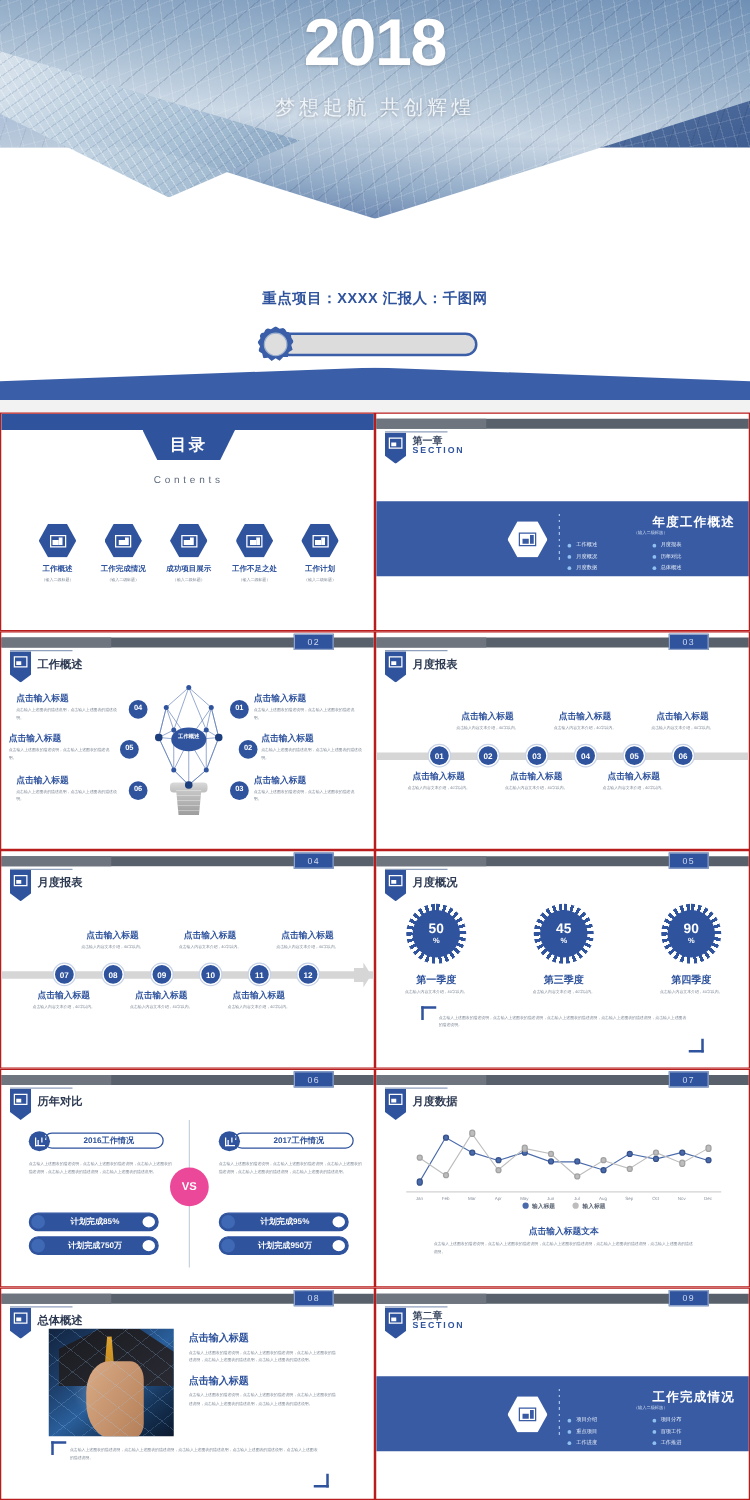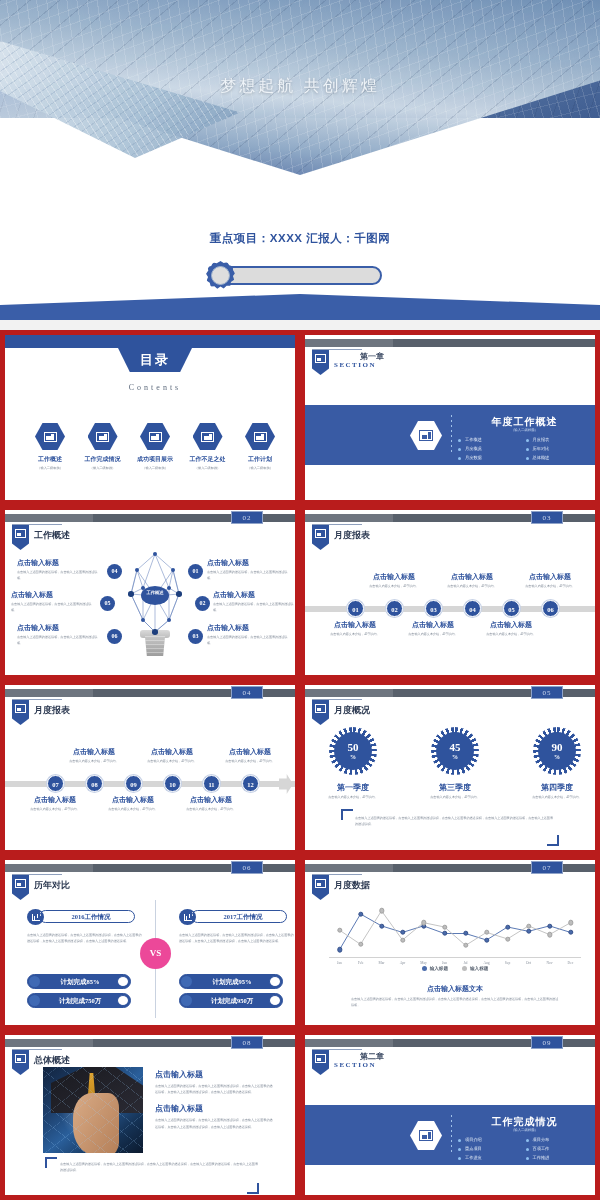--- a/index.html
+++ b/index.html
@@ -50,21 +50,21 @@
        13% 75%,2% 68%,7% 55%,0 44%,8% 33%,5% 20%,18% 17%,24% 5%,37% 8%); }
   .cover-gear .c { position:absolute; left:5px; top:5px; width:19px; height:19px;
      background:#dedede; border:1px solid #9fb2cd; border-radius:50%; }
   .cover-bottom { position:absolute; left:0; bottom:0; width:600px; height:26px; background:#3a5ea8;
      clip-path:polygon(0 42%,50% 0,100% 42%,100% 100%,0 100%); }
 
   
   .grid { position:absolute; left:0; top:330px; width:600px; }
   .row { display:flex; gap:0; }
   .slide { position:relative; width:360px; height:175px; background:#fff; overflow:hidden;
-     border:5px solid #b91c1c;font-family:Liberation Serif, serif; }
+     border:1px solid #b91c1c; }
   .slide.last { height:170px; }
 
   
   .topbar { position:absolute; left:0; top:4px; width:300px; height:8px; background:#58606b; }
   .topbar .hi { position:absolute; left:0; top:0; width:88px; height:100%; background:#6e757f; }
   .numbadge { position:absolute; top:1px; width:32px; height:13px; background:#2f539d; color:#cfd9ee;
      font-size:7px; text-align:center; line-height:13px; letter-spacing:1px;
      border:1px solid #8fa3c9; }
   .numbadge.r { right:32px; }
   .pennant { position:absolute; left:7px; top:15px; width:17px; height:25px; background:#2f539d;
@@ -87,32 +87,32 @@
   .hexw { width:30px; height:27px; margin:0 auto; background:#2f539d;
      clip-path:polygon(25% 0,75% 0,100% 50%,75% 100%,25% 100%,0 50%);
      display:flex; align-items:center; justify-content:center; }
   .hexw .gl { width:13px; height:10px; border:1.2px solid #fff; position:relative; }
   .hexw .gl:after { content:""; position:absolute; left:1.5px; bottom:1px; width:5px; height:4px; background:#fff; }
   .hexw .gl:before { content:""; position:absolute; right:1.5px; bottom:1px; width:3px; height:6px; background:#fff; }
   .toc-lab { margin-top:5px; font-size:6px; font-weight:bold; color:#2f539d; }
   .toc-sub { font-size:3.2px; color:#7b8593; margin-top:1.5px; }
 
   
-  .sec-no { position:absolute; left:29px; top:16px; font-size:8px; color:#3c4a63; font-weight:bold;margin-left:26px; }
+  .sec-no { position:absolute; left:29px; top:16px; font-size:8px; color:#3c4a63; font-weight:bold; }
   .sec-en { position:absolute; left:29px; top:26px; font-size:7px; color:#2f539d; font-weight:bold; letter-spacing:1.5px; }
   .sec-band { position:absolute; left:0; top:70px; width:300px; height:60px; background:#395ba4; }
   .sec-hex { position:absolute; left:105px; top:86px; width:32px; height:29px; background:#fff;
      clip-path:polygon(25% 0,75% 0,100% 50%,75% 100%,25% 100%,0 50%);
      display:flex; align-items:center; justify-content:center; }
   .sec-hex .gl { width:14px; height:11px; border:1.3px solid #395ba4; position:relative; }
   .sec-hex .gl:after { content:""; position:absolute; left:1.5px; bottom:1px; width:5px; height:4px; background:#395ba4; }
   .sec-hex .gl:before { content:""; position:absolute; right:1.5px; bottom:1px; width:3px; height:7px; background:#395ba4; }
   .sec-dots { position:absolute; left:146px; top:80px; width:1px; height:40px;
      background:repeating-linear-gradient(#9fc0e8 0 2px, transparent 2px 5px); }
-  .sec-ttl { position:absolute; left:152px; top:80px; width:135px; text-align:center;
+  .sec-ttl { position:absolute; left:152px; top:80px; width:135px; text-align:right;
      font-size:10px; font-weight:bold; color:#fff; letter-spacing:1px; }
   .sec-ttl-sub { position:absolute; left:152px; top:93px; width:135px; text-align:center;
      font-size:3.4px; color:#cdddf2; }
   .sec-list { position:absolute; left:152px; top:100px; width:135px; display:flex; flex-wrap:wrap; }
   .sec-li { width:50%; font-size:4.2px; color:#e6eef8; line-height:2.2; padding-left:8px; position:relative; }
   .sec-li:before { content:""; position:absolute; left:1px; top:3.5px; width:3px; height:3px;
      border-radius:50%; background:#8fc0f0; }
 
   
   .bulb { position:absolute; left:118px; top:40px; width:64px; height:118px; }
@@ -226,20 +226,21 @@
 </style>
 </head>
 <body>
 
 <div class="page">
 
   <div class="cover">
     <div class="cover-photo"></div>
     <div class="cover-vshape"></div>
     <div class="cover-wedge-l"></div>
+    <div class="cover-year">2018</div>
     <div class="cover-slogan">梦想起航 共创辉煌</div>
     <div class="cover-sub">重点项目：XXXX  汇报人：千图网</div>
     <div class="cover-bar"></div>
     <div class="cover-gear">
       <div class="g"></div>
         <div class="c"></div>
     </div>
     <div class="cover-bottom"></div>
   </div>
 

